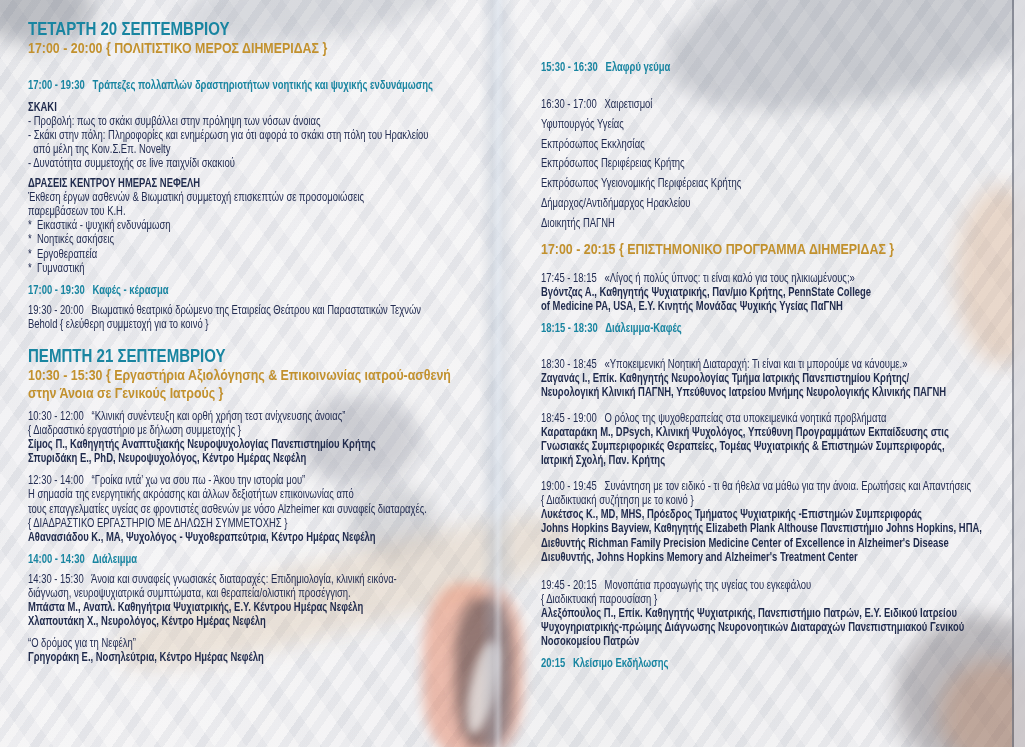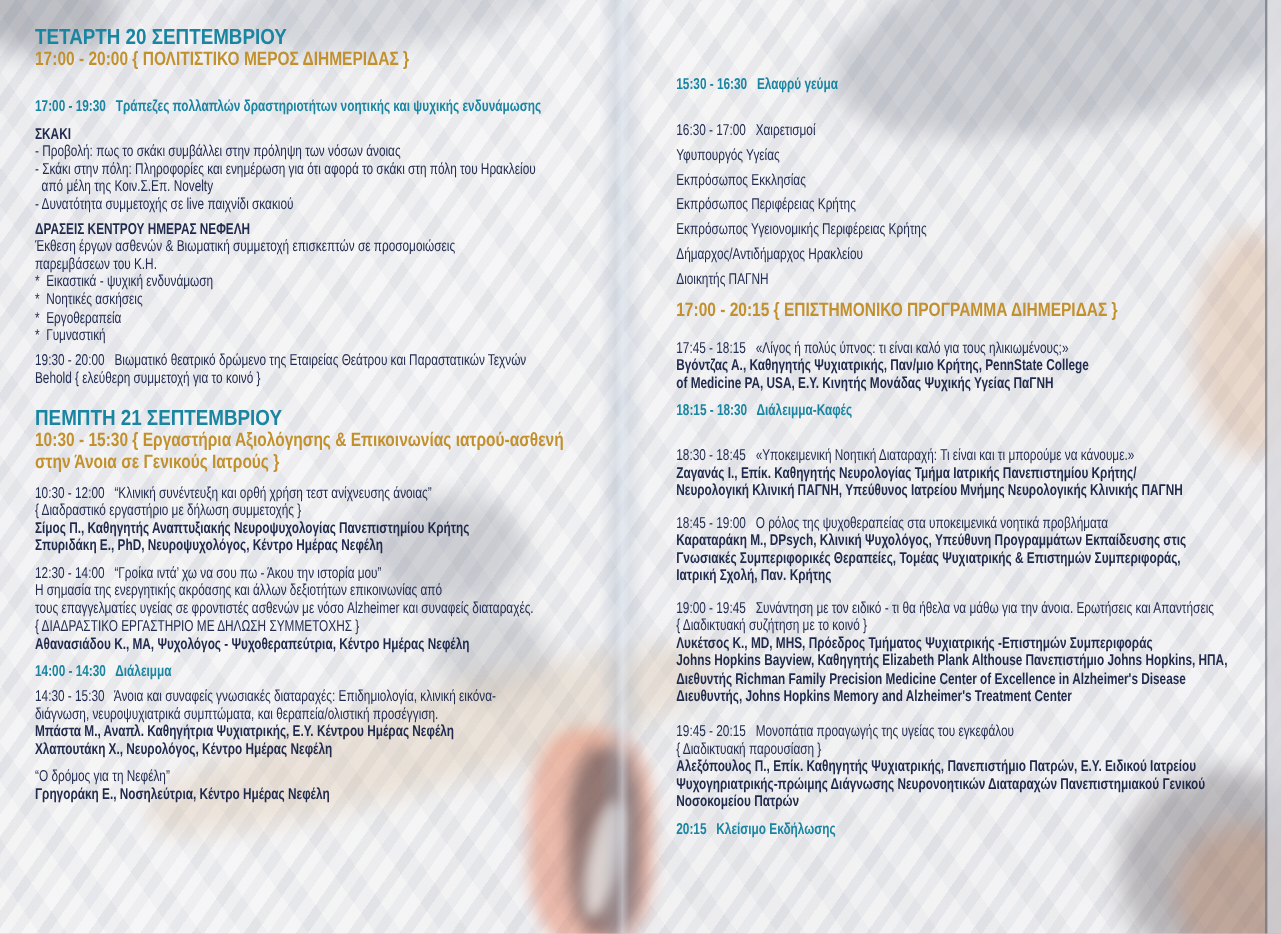--- a/index.html
+++ b/index.html
@@ -92,20 +92,23 @@
     </div>
     <div class="para m6">
       <div class="line b">ΔΡΑΣΕΙΣ ΚΕΝΤΡΟΥ ΗΜΕΡΑΣ ΝΕΦΕΛΗ</div>
       <div class="line">Έκθεση έργων ασθενών &amp; Βιωματική συμμετοχή επισκεπτών σε προσομοιώσεις</div>
       <div class="line">παρεμβάσεων του Κ.Η.</div>
       <div class="line">*  Εικαστικά - ψυχική ενδυνάμωση</div>
       <div class="line">*  Νοητικές ασκήσεις</div>
       <div class="line">*  Εργοθεραπεία</div>
       <div class="line">*  Γυμναστική</div>
     </div>
+    <div class="para m8">
+      <div class="line t">17:00 - 19:30   Καφές - κέρασμα</div>
+    </div>
     <div class="para m6">
       <div class="line">19:30 - 20:00   Βιωματικό θεατρικό δρώμενο της Εταιρείας Θεάτρου και Παραστατικών Τεχνών</div>
       <div class="line">Behold { ελεύθερη συμμετοχή για το κοινό }</div>
     </div>
     <div class="para m16">
       <div class="line d">ΠΕΜΠΤΗ 21 ΣΕΠΤΕΜΒΡΙΟΥ</div>
       <div class="line g">10:30 - 15:30 { Εργαστήρια Αξιολόγησης &amp; Επικοινωνίας ιατρού-ασθενή</div>
       <div class="line g">στην Άνοια σε Γενικούς Ιατρούς }</div>
     </div>
     <div class="para m8">

